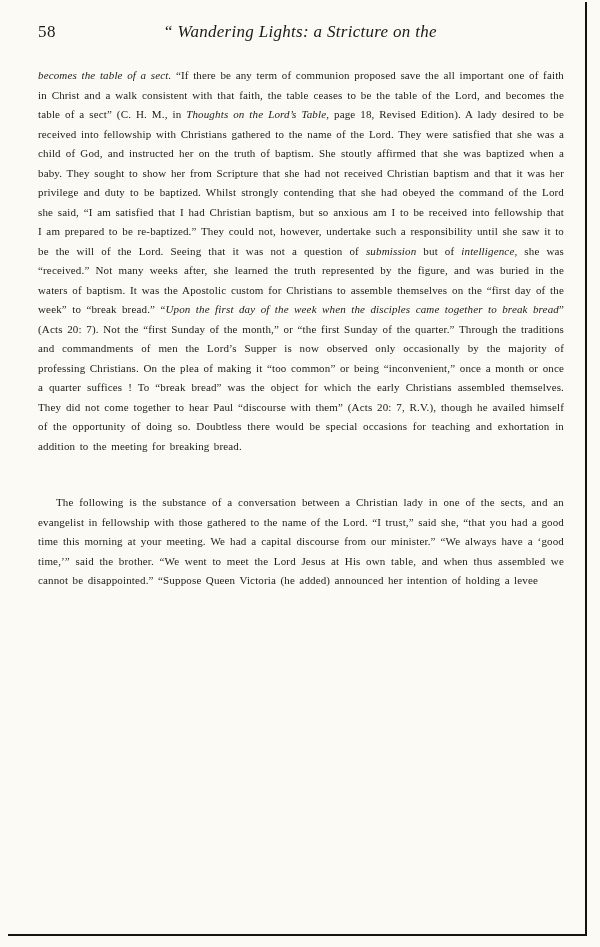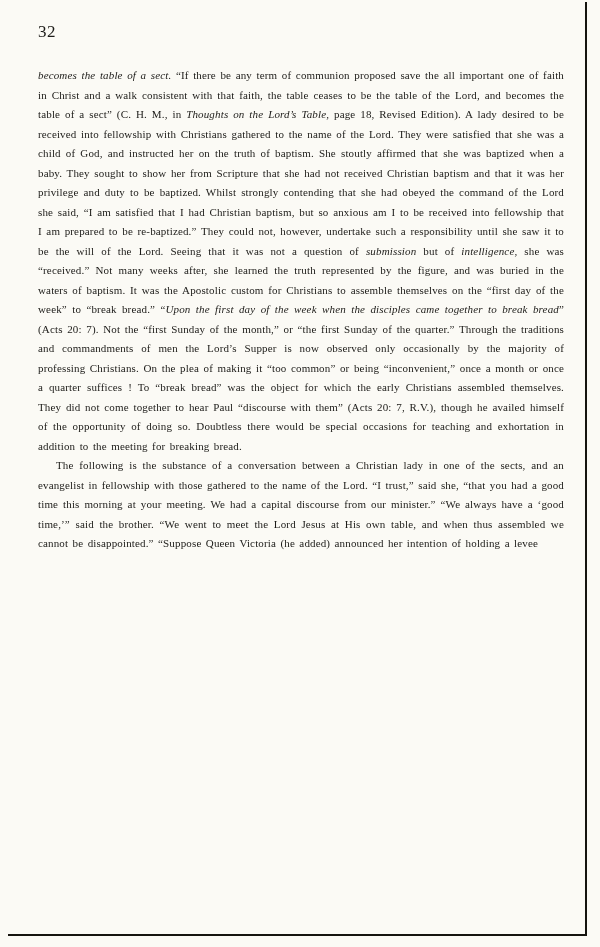--- a/index.html
+++ b/index.html
@@ -49,30 +49,32 @@
     line-height: 19.5px;
     text-align: justify;
     letter-spacing: 0.15px;
     word-spacing: 1.5px;
   }
   .body-text p {
     margin: 0;
   }
   .body-text p.indent {
     text-indent: 18px;
+    margin-top: 37px;
   }
   .it { font-style: italic; }
 </style>
 </head>
 <body>
 
 <div class="page">
 
   <div class="running-head">
-    <span class="page-number">32</span>
+    <span class="page-number">58</span>
+    <div class="head-title">“ Wandering Lights: a Stricture on the</div>
   </div>
 
   <div class="body-text">
       <p><span class="it">becomes the table of a sect.</span><span> “If there be any term of communion proposed save the all important one of faith in Christ and a walk consistent with that faith, the table ceases to be the table of the Lord, and becomes the table of a sect” (C. H. M., in </span><span class="it">Thoughts on the Lord’s Table</span><span>, page 18, Revised Edition). A lady desired to be received into fellowship with Christians gathered to the name of the Lord. They were satisfied that she was a child of God, and instructed her on the truth of baptism. She stoutly affirmed that she was baptized when a baby. They sought to show her from Scripture that she had not received Christian baptism and that it was her privilege and duty to be baptized. Whilst strongly contending that she had obeyed the command of the Lord she said, “I am satisfied that I had Christian baptism, but so anxious am I to be received into fellowship that I am prepared to be re-baptized.” They could not, however, undertake such a responsibility until she saw it to be the will of the Lord. Seeing that it was not a question of </span><span class="it">submission</span><span> but of </span><span class="it">intelligence</span><span>, she was “received.” Not many weeks after, she learned the truth represented by the figure, and was buried in the waters of baptism. It was the Apostolic custom for Christians to assemble themselves on the “first day of the week” to “break bread.” “</span><span class="it">Upon the first day of the week when the disciples came together to break bread</span><span>” (Acts 20: 7). Not the “first Sunday of the month,” or “the first Sunday of the quarter.” Through the traditions and commandments of men the Lord’s Supper is now observed only occasionally by the majority of professing Christians. On the plea of making it “too common” or being “inconvenient,” once a month or once a quarter suffices ! To “break bread” was the object for which the early Christians assembled themselves. They did not come together to hear Paul “discourse with them” (Acts 20: 7, R.V.), though he availed himself of the opportunity of doing so. Doubtless there would be special occasions for teaching and exhortation in addition to the meeting for breaking bread.</span></p>
       <p class="indent"><span>The following is the substance of a conversation between a Christian lady in one of the sects, and an evangelist in fellowship with those gathered to the name of the Lord. “I trust,” said she, “that you had a good time this morning at your meeting. We had a capital discourse from our minister.” “We always have a ‘good time,’” said the brother. “We went to meet the Lord Jesus at His own table, and when thus assembled we cannot be disappointed.” “Suppose Queen Victoria (he added) announced her intention of holding a levee</span></p>
     </div>
 
   <div class="edge-right"></div>
   <div class="edge-bottom"></div>
 

